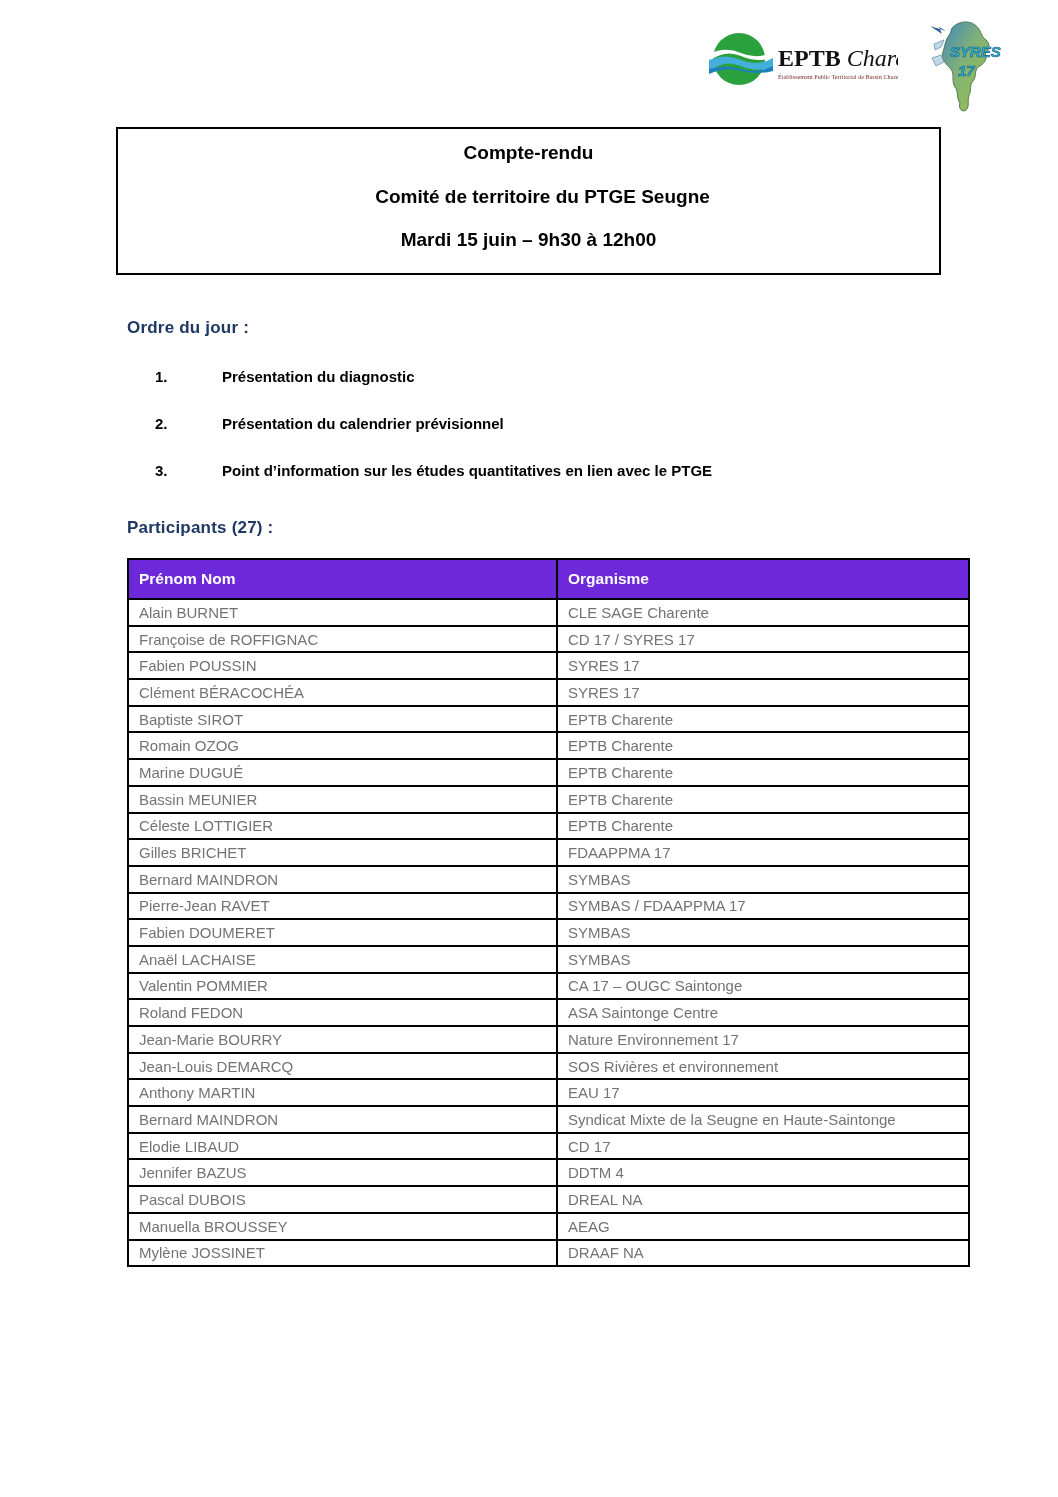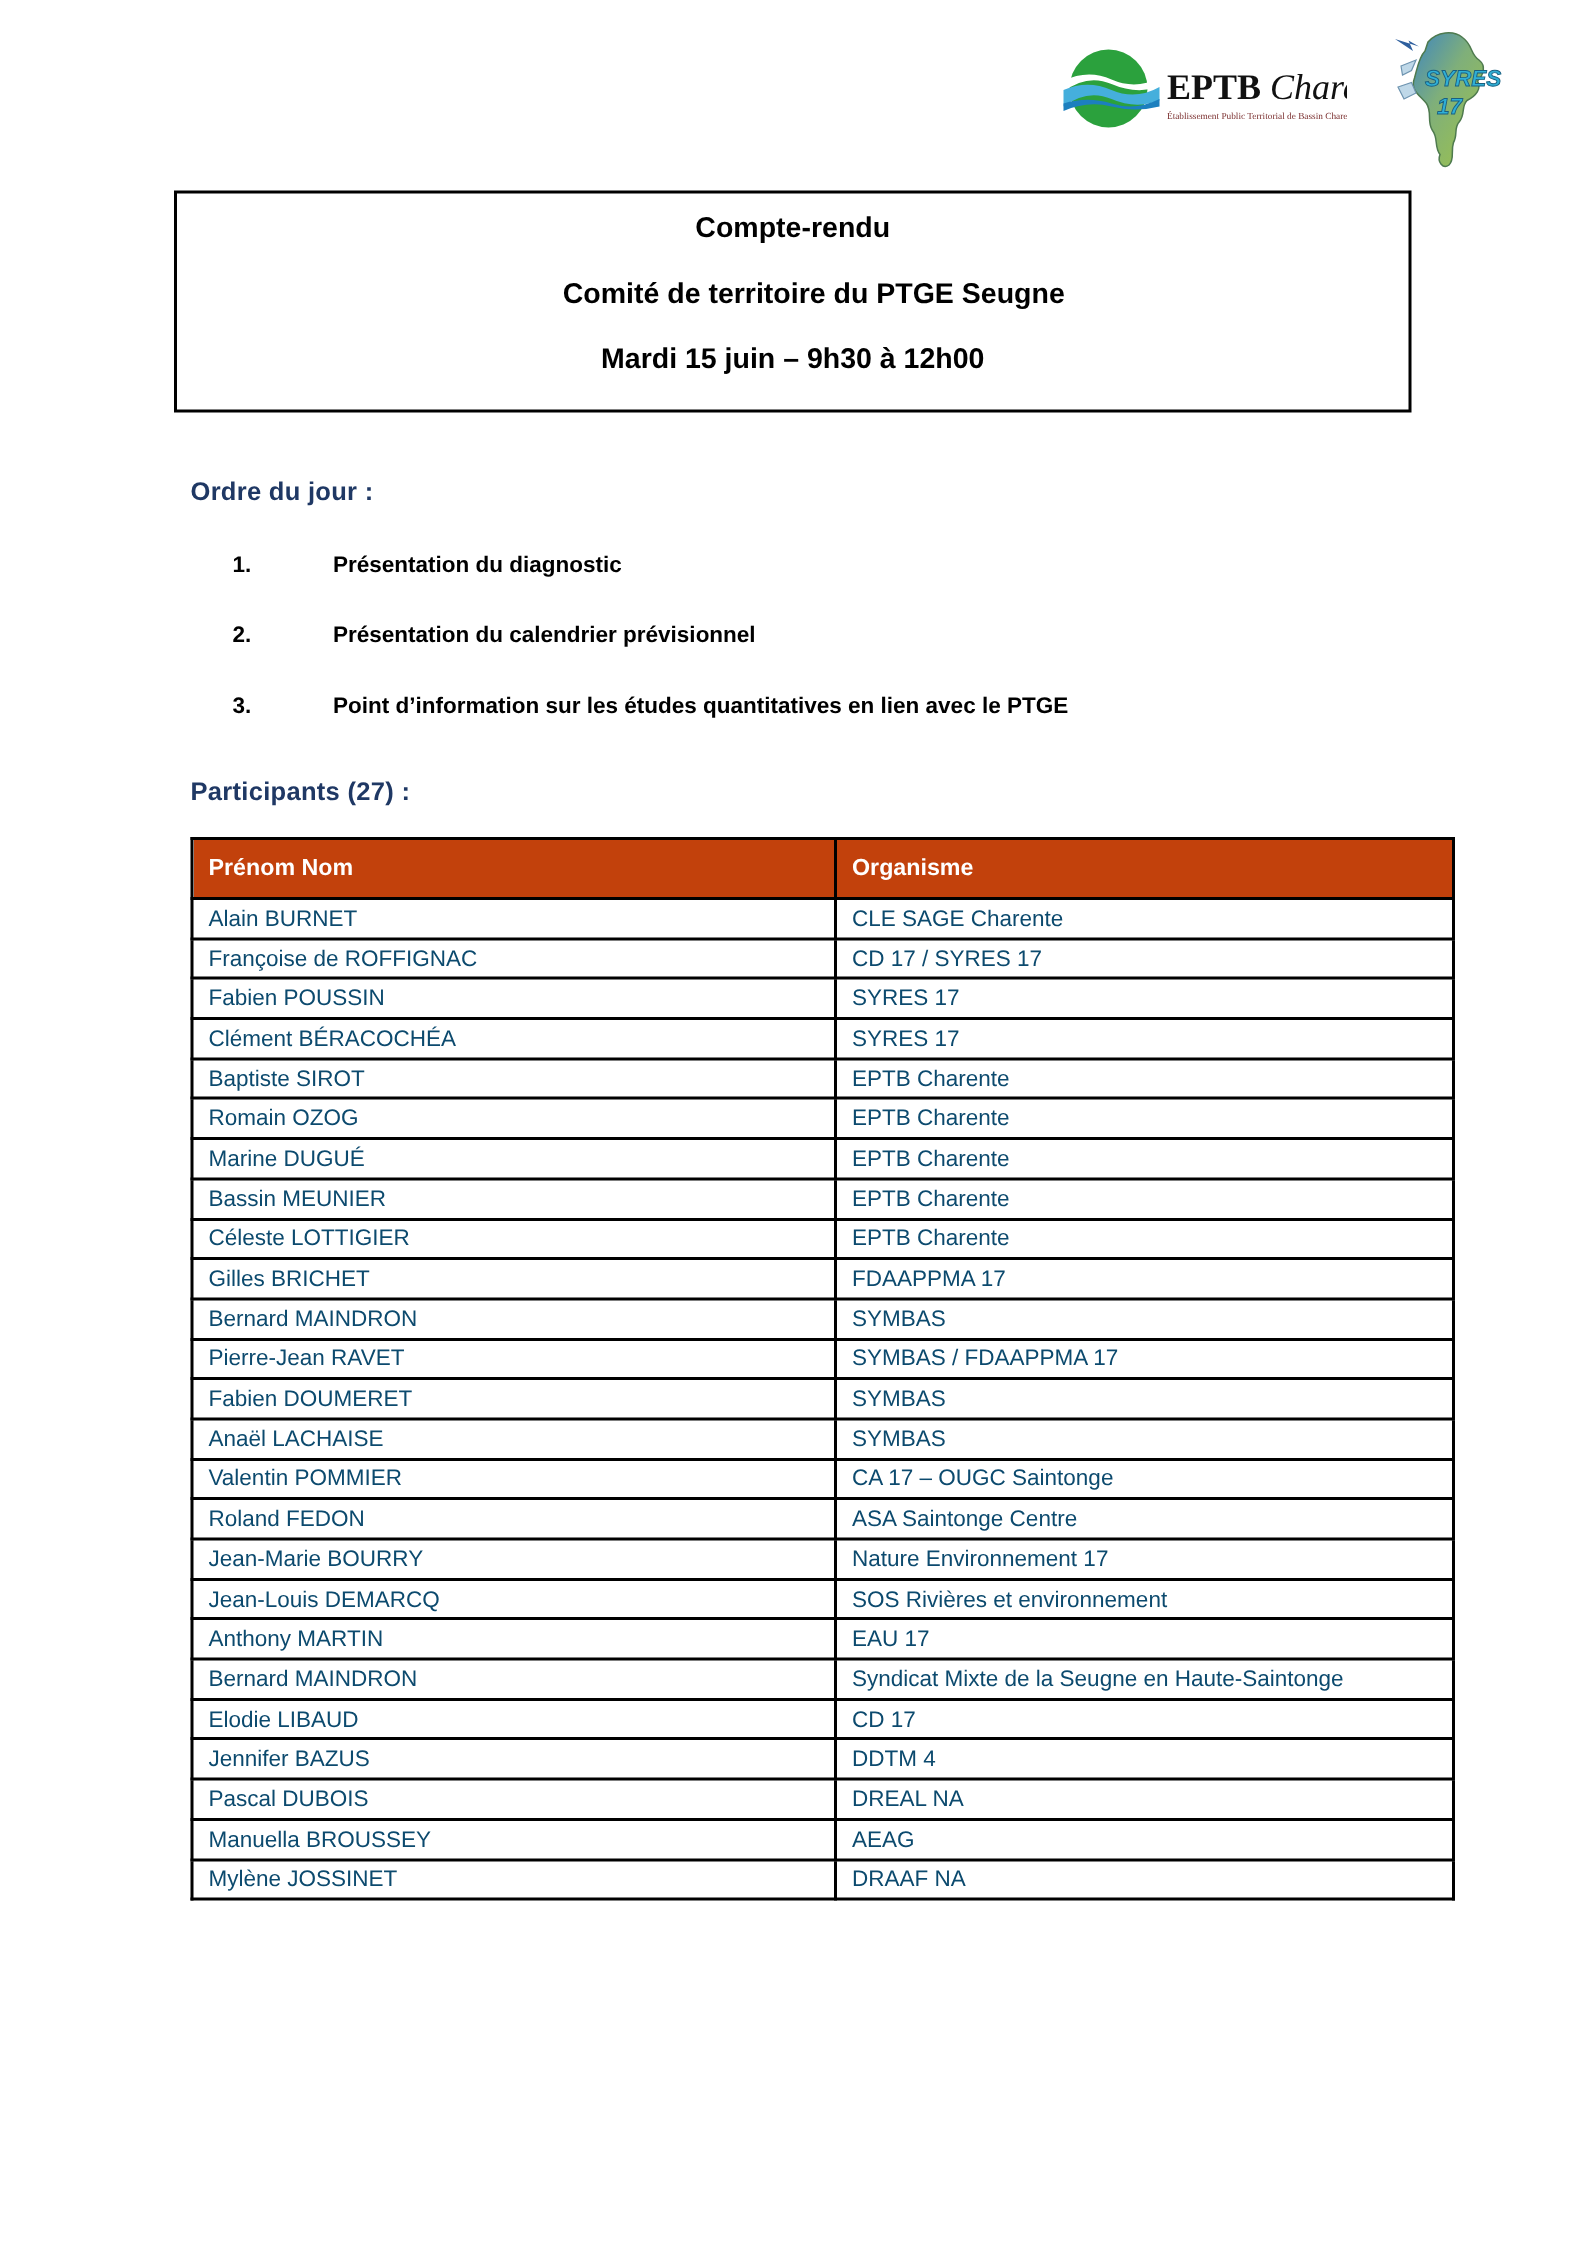--- a/index.html
+++ b/index.html
@@ -59,30 +59,30 @@
   table.participants col.c2 { width: 412px; }
   table.participants th, table.participants td {
     border: 2px solid #000;
     padding: 0 0 0 10px;
     text-align: left;
     vertical-align: middle;
     white-space: nowrap;
     overflow: hidden;
   }
   table.participants thead th {
-    background: #c2410c;
+    background: #6d28d9;
     color: #ffffff;
     font-weight: bold;
     font-size: 15.5px;
     height: 40px;
   }
   table.participants tbody td {
     height: 26.7px;
     font-weight: normal;
-    color: #0c4a6e;
+    color: #737373;
   }
 </style>
 </head>
 <body>
 
 <div class="logo-eptb">
   <svg width="190" height="72" viewBox="0 0 190 72">
     <circle cx="31" cy="29" r="26" fill="#2BA13D"></circle>
     <path d="M1,24 Q17,16 33,23 T65,22 L65,28 Q49,33 33,26 T1,31 Z" fill="#FFFFFF"></path>
     <path d="M1,30 Q17,23 33,30 T65,28 L65,37 Q49,43 33,36 T1,41 Z" fill="#45AFDC"></path>

